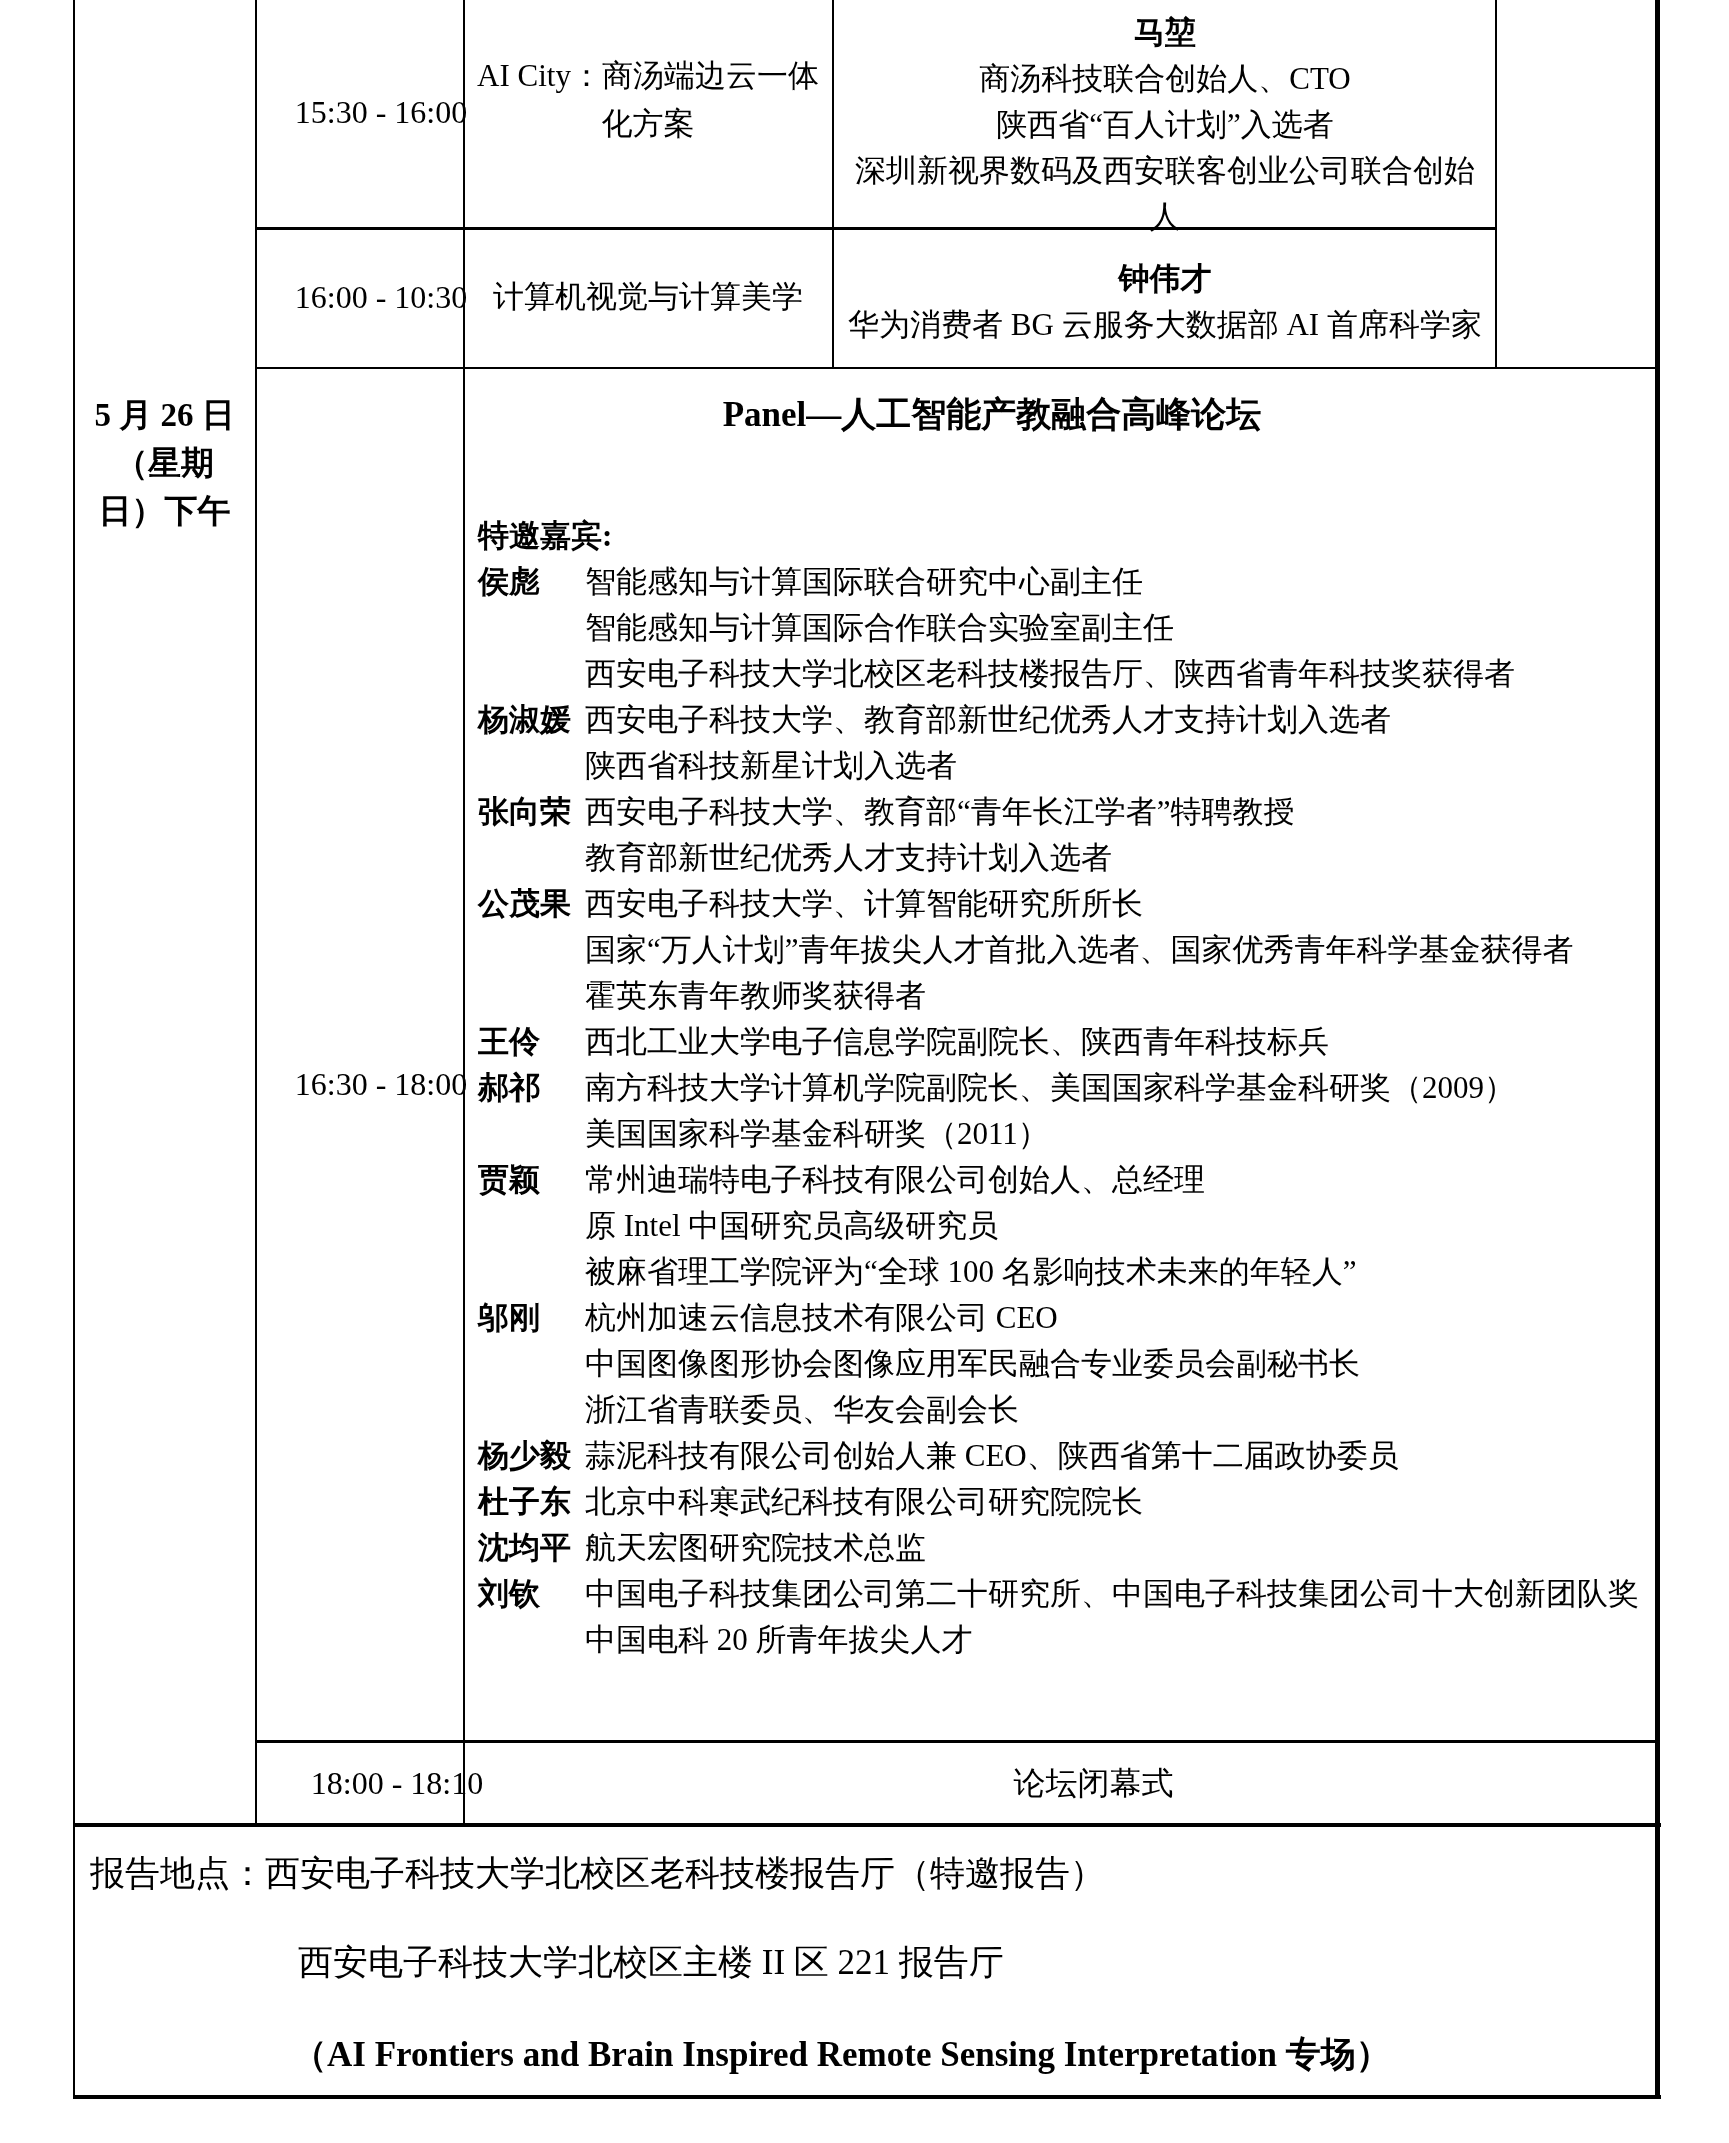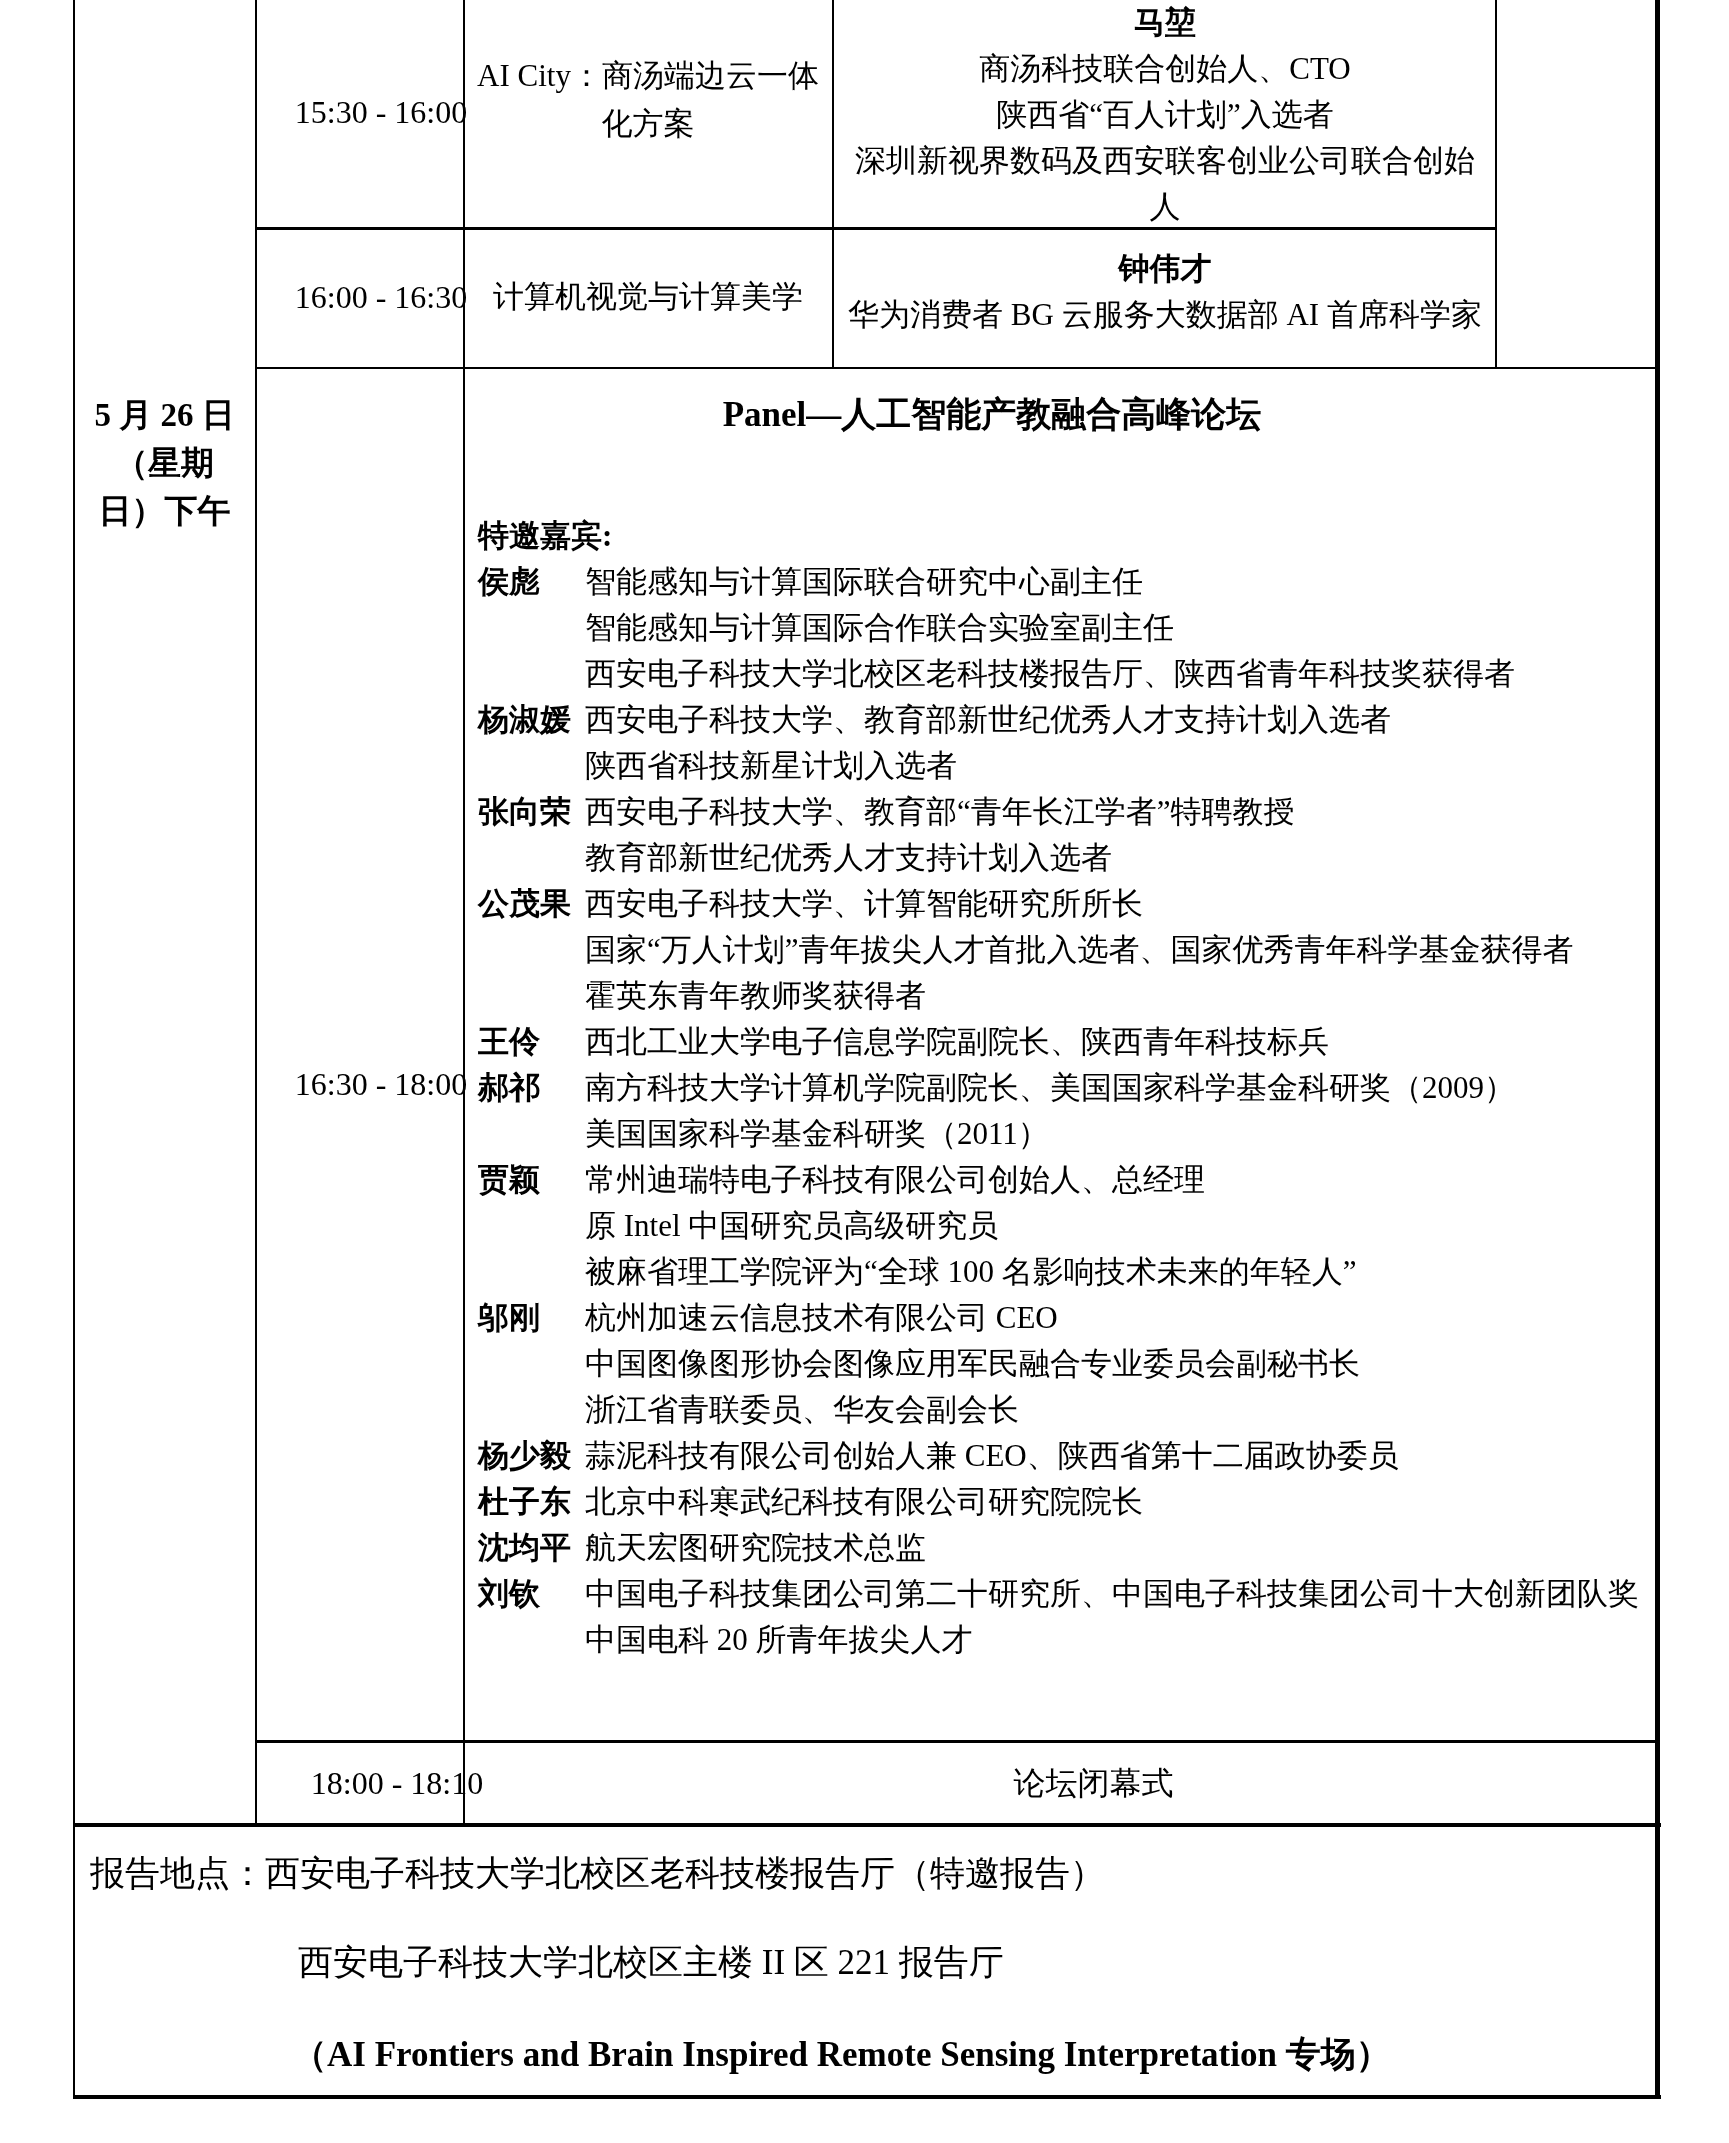--- a/index.html
+++ b/index.html
@@ -1,20 +1,20 @@
 <!DOCTYPE html>
 <html style="font-size:14px"><head>
 <meta charset="utf-8">
 <style>
   html,body{margin:0;padding:0;background:#ffffff;}
   #page{position:relative;width:1729px;height:2144px;background:#ffffff;color:#000;
         font-family:"Liberation Serif","DejaVu Serif",serif;overflow:hidden;}
   .gl{position:absolute;background:#000;}
   .cell{position:absolute;white-space:nowrap;}
-  .bold{font-weight:bold;}
+  .bold{font-weight:bold;margin-top:10px;}
   
   .date{left:74px;top:391px;width:181px;font-size:33px;line-height:48px;font-weight:bold;text-align:center;}
   
   .timecell{left:257px;width:248px;text-align:center;font-size:32px;line-height:38px;}
   
   .titlecell{left:464px;width:368px;text-align:center;font-size:31px;line-height:48px;}
   
   .spkcell{left:834px;width:662px;text-align:center;font-size:31px;line-height:46px;}
   
   .panel-title{left:464px;top:393px;width:1056px;text-align:center;font-size:35px;line-height:43px;font-weight:bold;}
@@ -60,21 +60,21 @@
     <div>化方案</div>
   </div>
   <div class="cell spkcell" style="top:0px;">
     <div class="bold">马堃</div>
     <div>商汤科技联合创始人、CTO</div>
     <div>陕西省“百人计划”入选者</div>
     <div>深圳新视界数码及西安联客创业公司联合创始</div>
     <div>人</div>
   </div>
 
-  <div class="cell timecell" style="top:278px;">16:00 - 16:30</div>
+  <div class="cell timecell" style="top:278px;">16:00 - 10:30</div>
   <div class="cell titlecell" style="top:273px;">
     <div>计算机视觉与计算美学</div>
   </div>
   <div class="cell spkcell" style="top:246px;">
     <div class="bold">钟伟才</div>
     <div>华为消费者 BG 云服务大数据部 AI 首席科学家</div>
   </div>
 
   <div class="cell timecell" style="top:1065px;">16:30 - 18:00</div>
   <div class="cell panel-title">Panel—人工智能产教融合高峰论坛</div>

